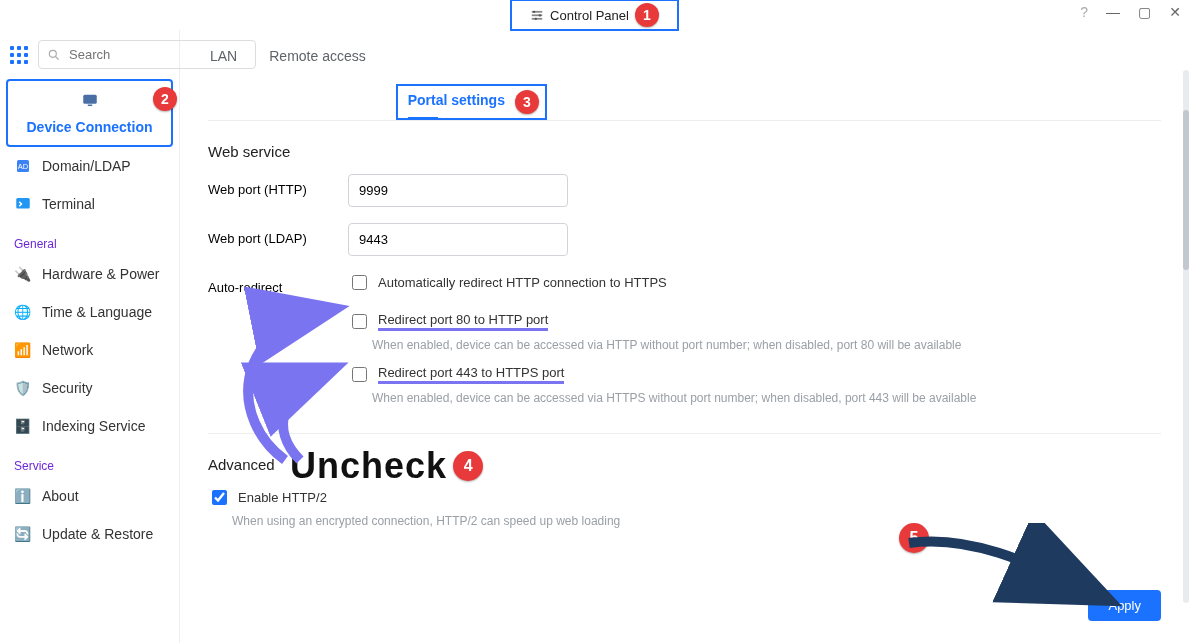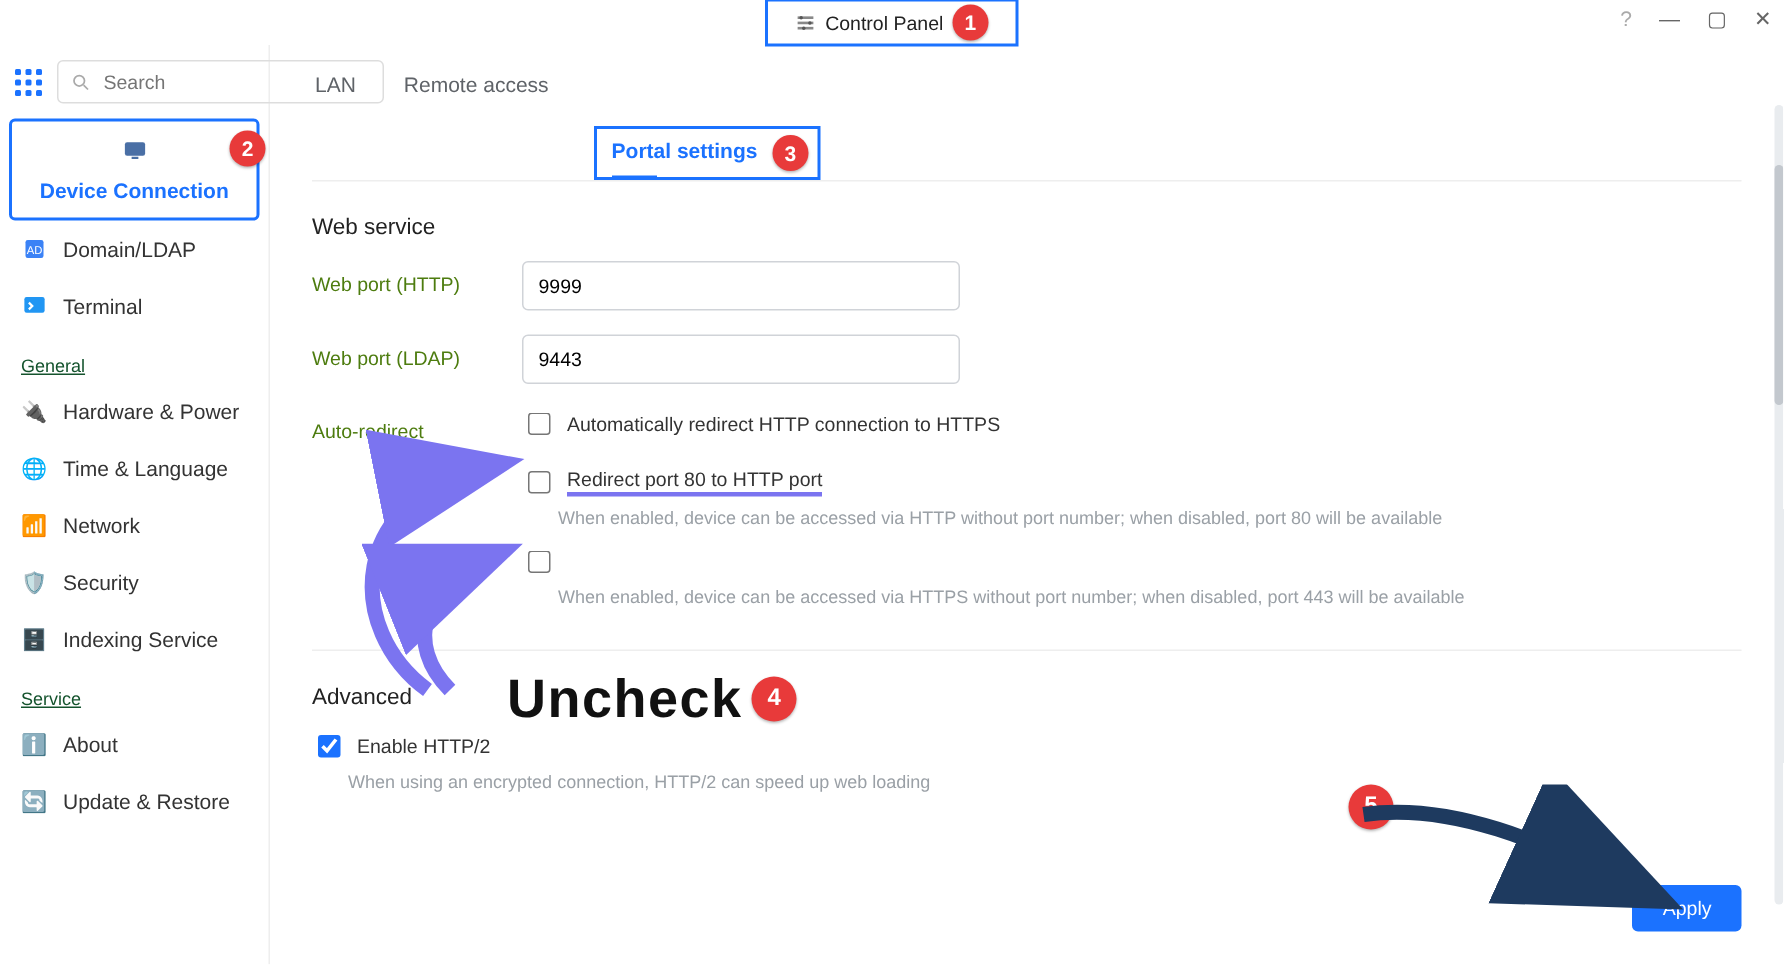--- a/index.html
+++ b/index.html
@@ -20,41 +20,41 @@
   
   .apps-row { display:flex; align-items:center; gap:10px; padding:2px 4px 10px 4px; }
   .grid-icon { width:20px; height:20px; color:#1b72ff; display:grid; grid-template-columns:repeat(3,4px); grid-template-rows:repeat(3,4px); gap:3px; align-content:center; justify-content:center; }
   .grid-icon i { background:#1b72ff; width:4px; height:4px; border-radius:1px; display:block; }
   .search-box { flex:1; display:flex; align-items:center; gap:6px; border:1px solid #ddd; border-radius:4px; padding:5px 8px; color:#999; }
   .search-box svg { width:14px; height:14px; }
   .search-box input { border:none; outline:none; font-size:13px; flex:1; background:transparent; color:#333; }
   .nav-item { display:flex; align-items:center; gap:10px; padding:10px 8px; border-radius:4px; font-size:14px; cursor:pointer; }
   .nav-item .nicon { width:18px; height:18px; display:inline-flex; align-items:center; justify-content:center; }
   .nav-item.active { color:#1b72ff; font-weight:600; border:2px solid #1b72ff; }
-  .nav-section { color:#14532d; font-size:12px; padding:14px 8px 4px;text-decoration:underline; }
+  .nav-section { color:#6d28d9; font-size:12px; padding:14px 8px 4px; }
   
   .tabs { display:flex; gap:28px; border-bottom:1px solid #eee; padding-top:10px; }
   .tab { padding:8px 2px 12px 2px; color:#5f6368; font-size:14px; cursor:pointer; }
   .tab.active { color:#1b72ff; font-weight:600; border-bottom:3px solid #1b72ff; border:2px solid #1b72ff; border-bottom:2px solid #1b72ff; padding:6px 40px 10px 10px; position:relative;}
   .tab.active::after{ content:""; position:absolute; left:10px; bottom:-2px; width:30px; height:3px; background:#1b72ff;}
   .section-title { font-size:15px; font-weight:400; color:#222; margin:22px 0 14px; }
   .form-row { display:flex; align-items:flex-start; margin-bottom:16px; }
-  .form-row .lbl { width:140px; padding-top:8px; color:#4d7c0f; font-size:13px; }
+  .form-row .lbl { width:140px; padding-top:8px; color:#000000; font-size:13px; }
   .form-row .ctl { flex:1; }
-  .form-row input[type="text"] { width:292px; padding:8px 10px; border:1px solid #d0d3d8; border-radius:4px; font-size:13px; }
+  .form-row input[type="text"] { width:220px; padding:8px 10px; border:1px solid #d0d3d8; border-radius:4px; font-size:13px; }
   .chk-row { display:flex; align-items:center; gap:8px; margin-bottom:4px; }
   .chk-row input[type="checkbox"] { width:15px; height:15px; accent-color:#1b72ff; }
   .chk-label { color:#333; font-size:13px; }
   .desc { color:#9aa0a6; font-size:12px; margin:6px 0 12px 24px; }
   .underline-purple { border-bottom:3px solid #7b74f0; display:inline-block; padding-bottom:1px; }
   hr.sep { border:none; border-top:1px solid #eee; margin:16px 0 8px;}
   .apply-btn { position:absolute; right:28px; bottom:22px; background:#1b72ff; color:#fff; border:none; padding:8px 20px; border-radius:4px; font-size:13px; cursor:pointer; }
   
   .num-badge { width:24px; height:24px; border-radius:50%; background:#e83a3a; color:#fff; display:flex; align-items:center; justify-content:center; font-weight:700; font-size:14px; box-shadow:0 1px 2px rgba(0,0,0,.3); }
-  .badge-abs { position:absolute;margin-left:48px; }
+  .badge-abs { position:absolute; }
   .uncheck-label { font-family:"Arial Black", Arial, sans-serif; font-size:36px; font-weight:900; color:#111; letter-spacing:1px; }
   .arrow-svg { position:absolute; pointer-events:none; }
   .scroll-hint{ position:absolute; right:0; top:40px; bottom:40px; width:6px; background:#e9ecef; border-radius:3px; }
   .scroll-hint::after{content:""; position:absolute; top:40px; left:0; width:6px; height:160px; background:#c3c8ce; border-radius:3px;}
 </style>
 </head>
 <body>
 
 <div class="window">
 
@@ -204,20 +204,21 @@
           </div>
           <div style="height:14px"></div>
           <div class="chk-row">
             <input type="checkbox" style="">
             <span class="chk-label underline-purple">Redirect port 80 to HTTP port</span>
           </div>
           <div class="desc">When enabled, device can be accessed via HTTP without port number; when disabled, port 80 will be available</div>
 
           <div class="chk-row">
             <input type="checkbox" style="">
+            <span class="chk-label underline-purple">Redirect port 443 to HTTPS port</span>
           </div>
           <div class="desc">When enabled, device can be accessed via HTTPS without port number; when disabled, port 443 will be available</div>
         </div>
       </div>
 
       <hr class="sep">
 
       <div class="section-title">Advanced</div>
       <div class="chk-row" style="margin-left:0;">
         <input type="checkbox" checked="" style="">

